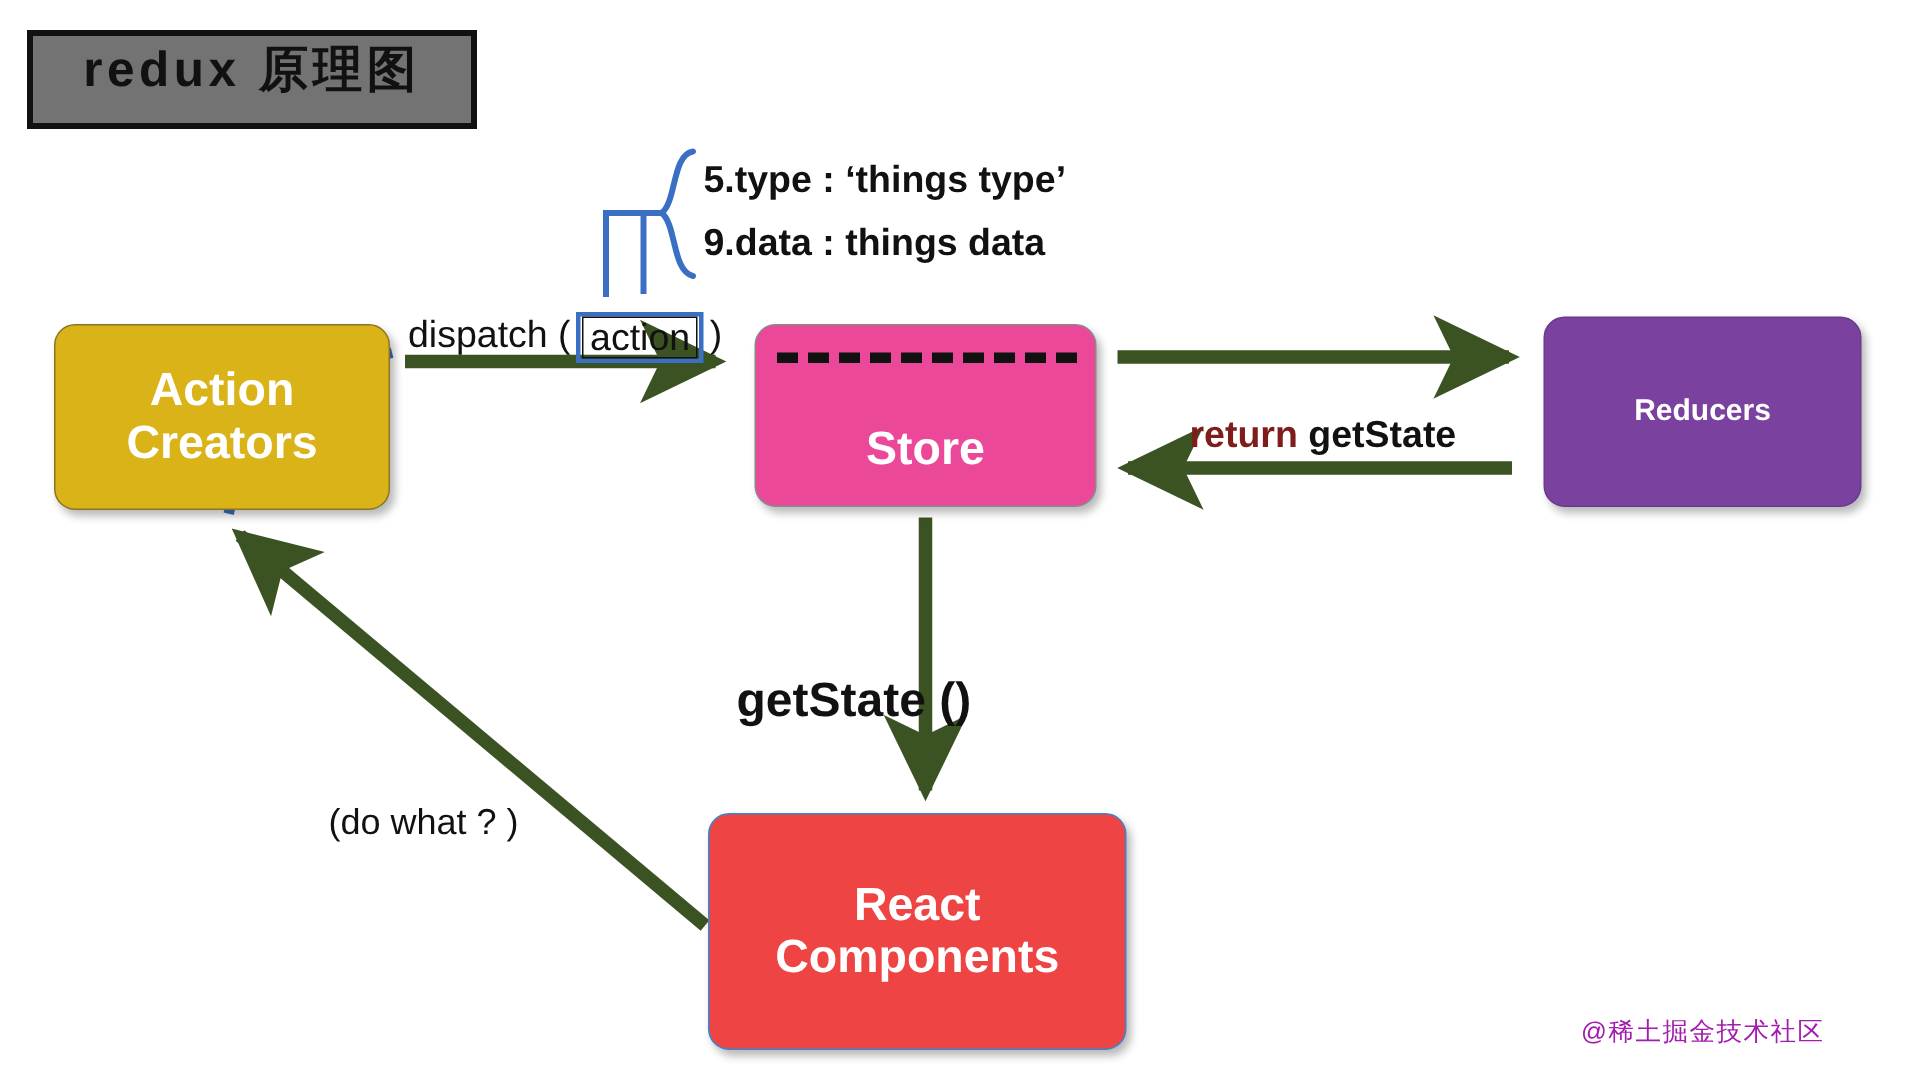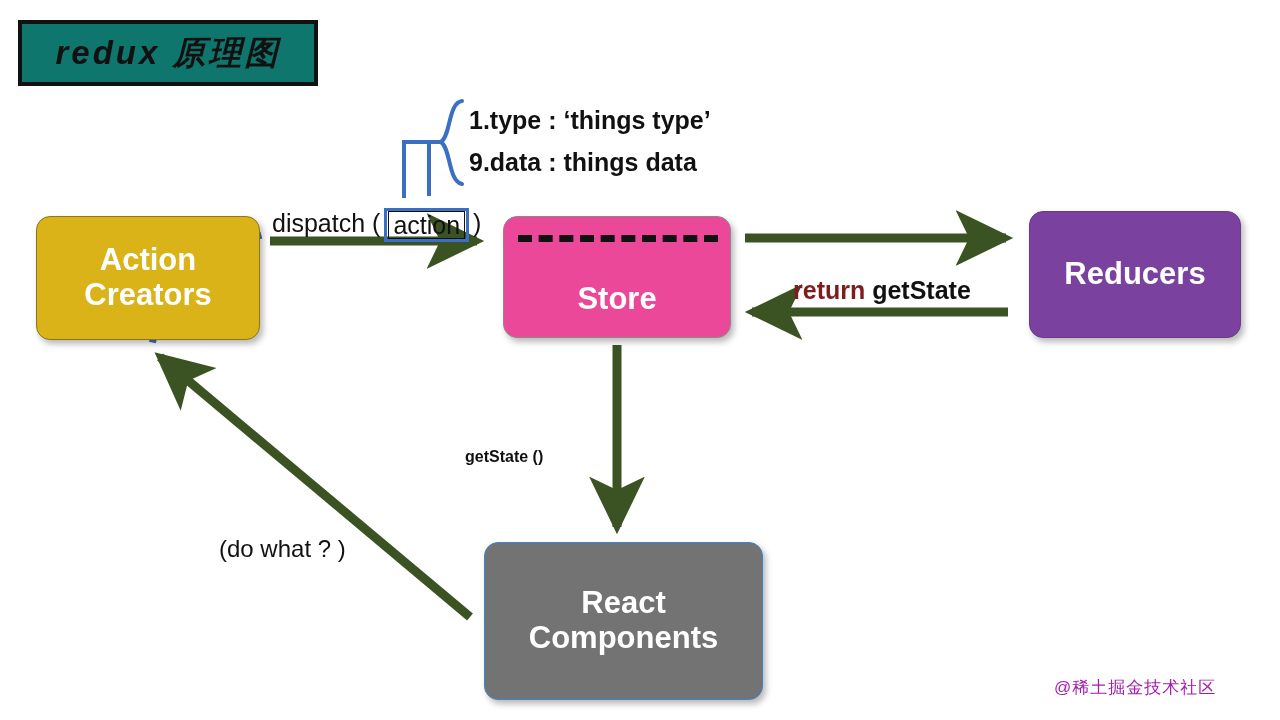--- a/index.html
+++ b/index.html
@@ -27,25 +27,24 @@
   }
 
   
   .title-box {
     position: absolute;
     left: 18px;
     top: 20px;
     width: 292px;
     height: 58px;
     border: 4px solid #111111;
-    background: #0f766e;
+    background: #737373;
     display: flex;
-    align-items: center;
+    align-items: flex-start;
     justify-content: center;
-    font-style: italic;
   }
   .title-text {
     font-size: 33px;
     font-weight: bold;
     color: #111111;
     letter-spacing: 3px;
     white-space: nowrap;
   }
 
   
@@ -95,28 +94,28 @@
     height: 0;
     border-top: 7px dashed #111111;
   }
   #node-reducers {
     left: 1029px;
     top: 211px;
     width: 212px;
     height: 127px;
     background: #7a419f;
     border: 1px solid #6b3a8c;
-    font-size: 31px;
+    font-size: 20px;
   }
   #node-react-components {
-    left: 484px;
+    left: 472px;
     top: 542px;
     width: 279px;
     height: 158px;
-    background: #737373;
+    background: #ef4444;
     border: 1px solid #3a85cf;
     font-size: 31px;
   }
 
   
   .label {
     position: absolute;
     color: #111111;
     white-space: nowrap;
   }
@@ -158,23 +157,23 @@
   #label-return-newstate {
     left: 793px;
     top: 276px;
     font-size: 25px;
     font-weight: bold;
   }
   #label-return-newstate .kw {
     color: #7f1d1d;
   }
   #label-getstate {
-    left: 465px;
+    left: 491px;
     top: 448px;
-    font-size: 16px;
+    font-size: 32px;
     font-weight: bold;
   }
   #label-do-what {
     left: 219px;
     top: 535px;
     font-size: 24px;
   }
   #watermark {
     position: absolute;
     left: 1054px;
@@ -246,21 +245,21 @@
     <span class="line">Reducers</span>
   </div>
 
   <div class="node" id="node-react-components">
     <span class="line">React</span>
     <span class="line">Components</span>
   </div>
 
   <div class="label" id="label-dispatch"><span>dispatch (</span><span class="action-chip"><span class="inner">action</span></span><span>)</span></div>
 
-  <div class="label" id="label-brace-line1">1.type : ‘things type’</div>
+  <div class="label" id="label-brace-line1">5.type : ‘things type’</div>
   <div class="label" id="label-brace-line2">9.data :  things data</div>
 
 
   <div class="label" id="label-return-newstate"><span class="kw">return</span> <span>getState</span></div>
 
   <div class="label" id="label-getstate">getState ()</div>
 
   <div class="label" id="label-do-what">(do what ? )</div>
 
   <div id="watermark">@稀土掘金技术社区</div>

